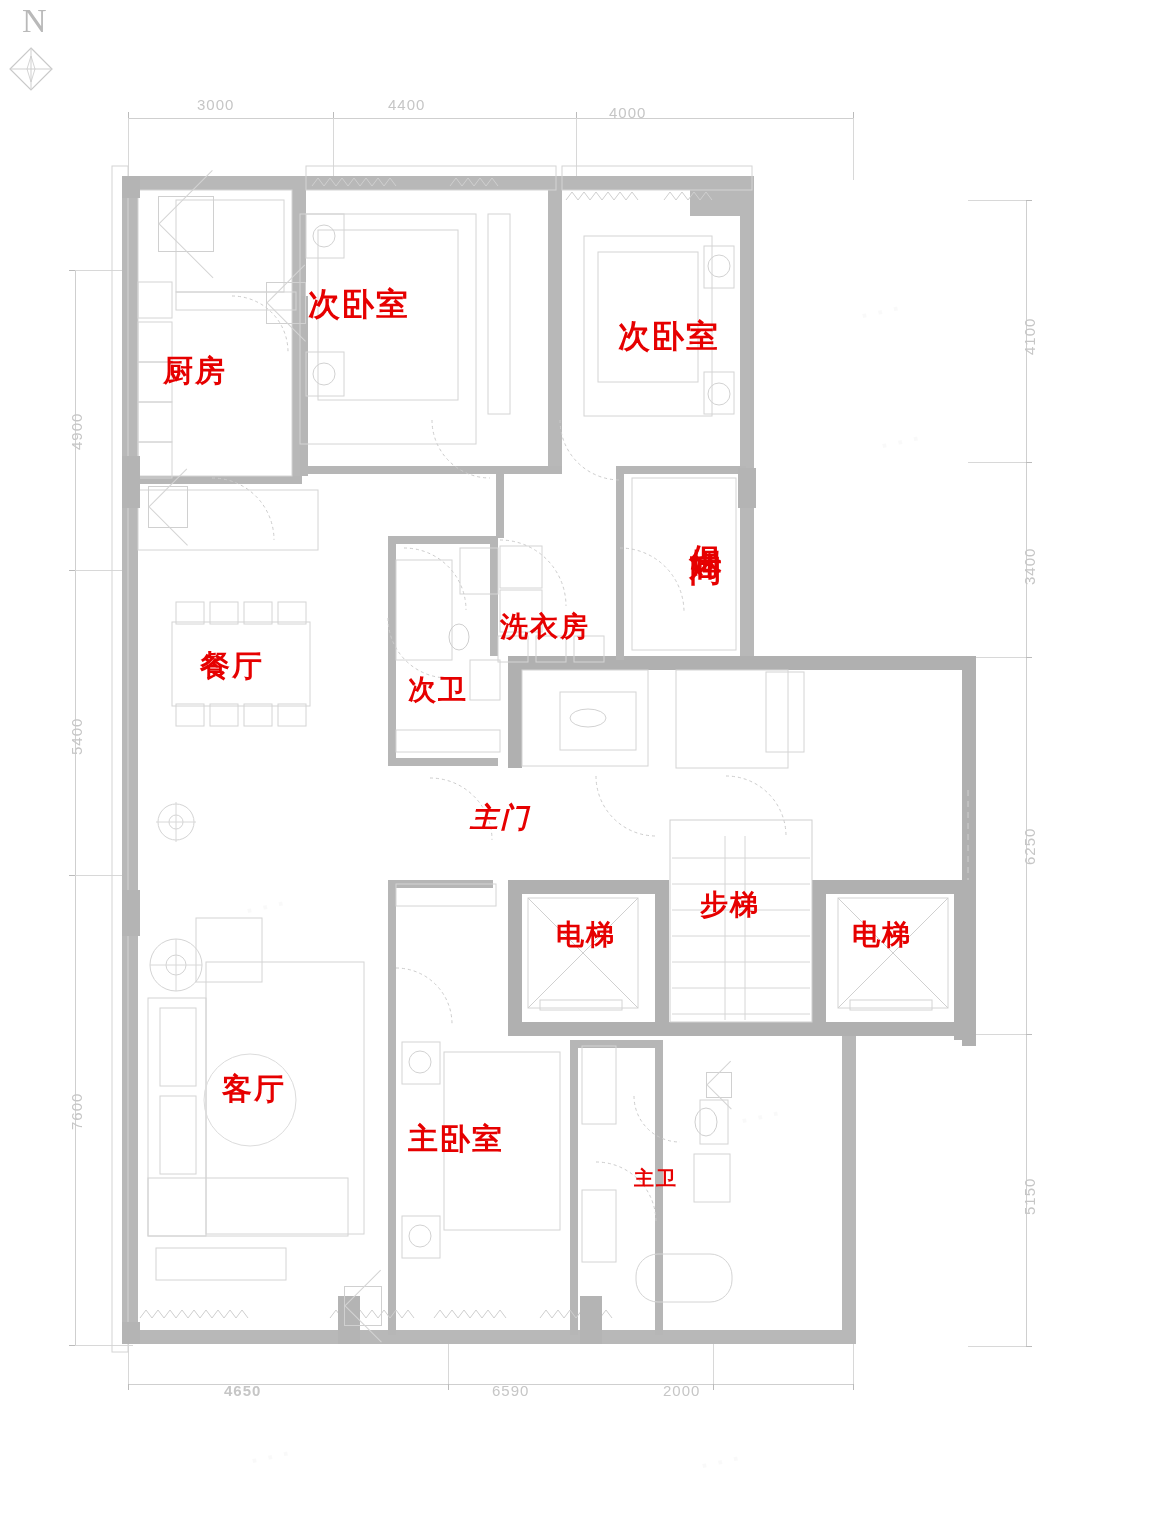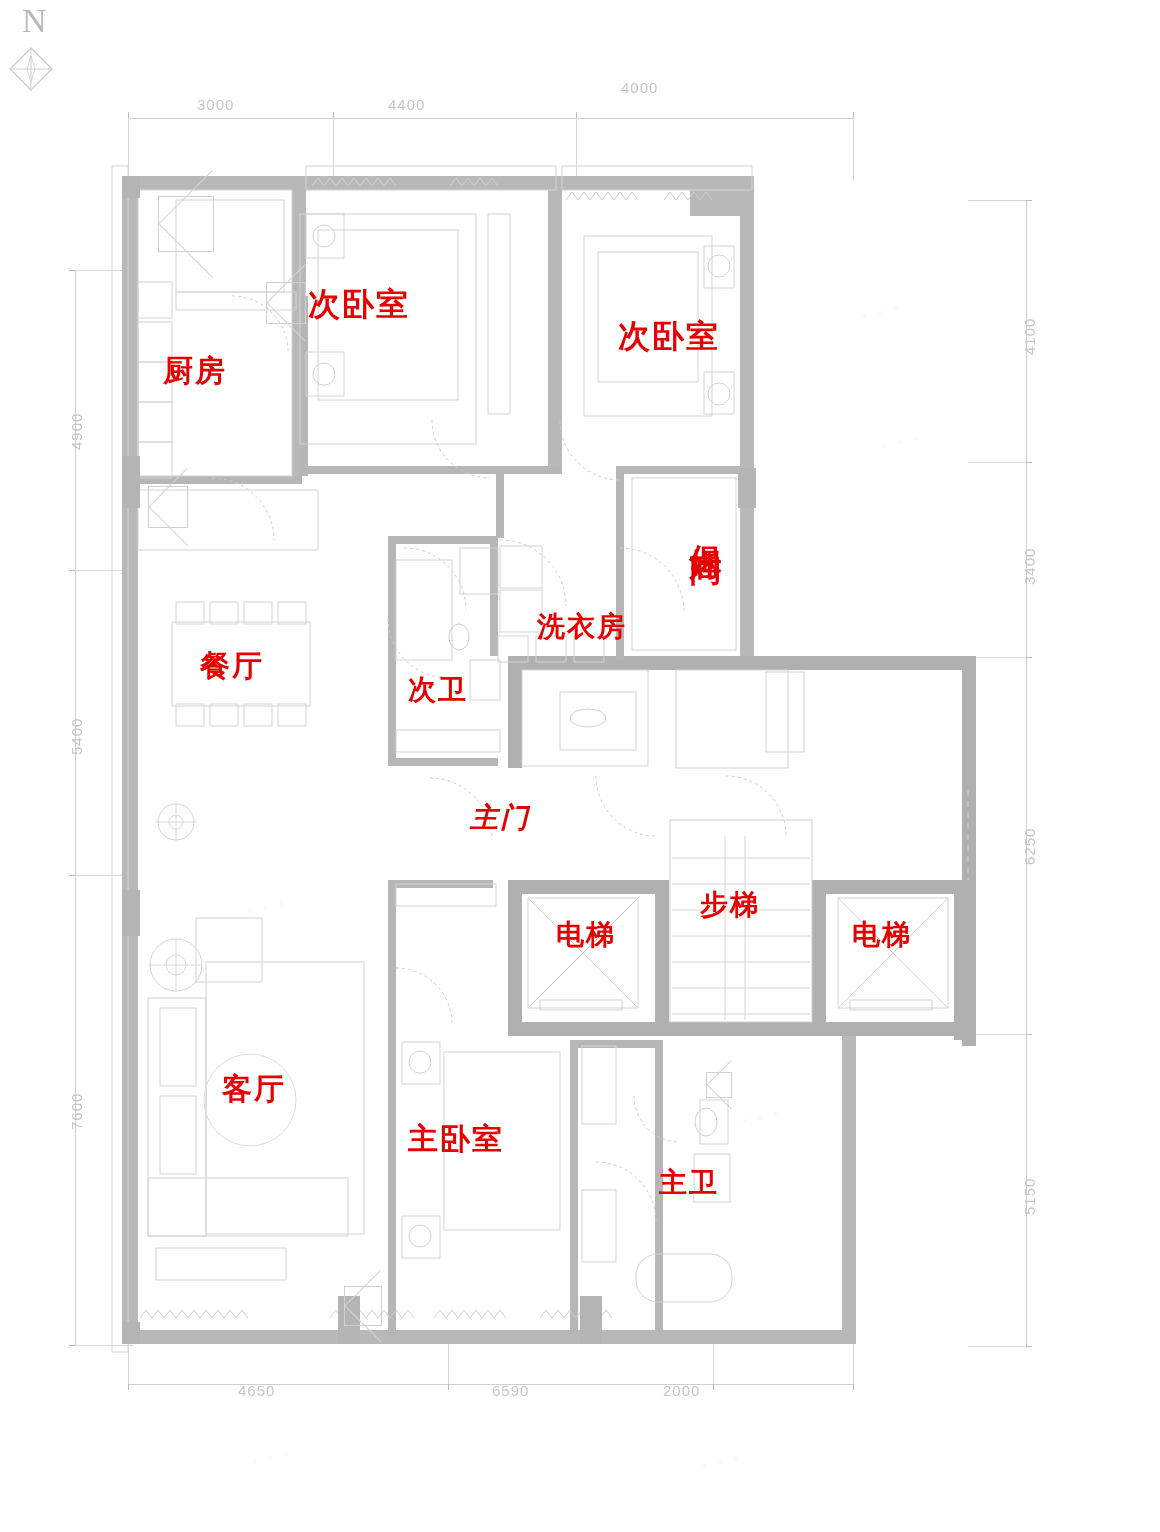--- a/index.html
+++ b/index.html
@@ -134,33 +134,33 @@
   <div class="dimtick v" style="left:576px; top:112px; height:12px; background:#bbb;"></div>
   <div class="dimtick v" style="left:853px; top:112px; height:12px; background:#bbb;"></div>
 
   <div class="hair v" style="left:128px; top:118px; height:60px;"></div>
   <div class="hair v" style="left:333px; top:118px; height:62px;"></div>
   <div class="hair v" style="left:576px; top:118px; height:62px;"></div>
   <div class="hair v" style="left:853px; top:118px; height:62px;"></div>
 
   <div class="dimtext" style="left:197px; top:96px;">3000</div>
   <div class="dimtext" style="left:388px; top:96px;">4400</div>
-  <div class="dimtext" style="left:609px; top:79px;margin-left:12px;">4000</div>
+  <div class="dimtext" style="left:609px; top:104px;">4000</div>
 
   <div class="dimline h" style="left:128px; top:1384px; width:726px;"></div>
   <div class="dimtick v" style="left:128px; top:1378px; height:12px; background:#bbb;"></div>
   <div class="dimtick v" style="left:448px; top:1378px; height:12px; background:#bbb;"></div>
   <div class="dimtick v" style="left:713px; top:1378px; height:12px; background:#bbb;"></div>
   <div class="dimtick v" style="left:853px; top:1378px; height:12px; background:#bbb;"></div>
   <div class="hair v" style="left:128px; top:1340px; height:44px;"></div>
   <div class="hair v" style="left:448px; top:1340px; height:44px;"></div>
   <div class="hair v" style="left:713px; top:1340px; height:44px;"></div>
   <div class="hair v" style="left:853px; top:1340px; height:44px;"></div>
 
-  <div class="dimtext" style="left:238px; top:1382px;">4650</div>
+  <div class="dimtext" style="left:224px; top:1382px;font-weight:bold;">4650</div>
   <div class="dimtext" style="left:492px; top:1382px;">6590</div>
   <div class="dimtext" style="left:663px; top:1382px;text-align:right;">2000</div>
 
   <div class="dimline v" style="left:75px; top:270px; height:1075px;"></div>
   <div class="dimtick h" style="left:69px; top:270px; width:12px; background:#bbb;"></div>
   <div class="dimtick h" style="left:69px; top:570px; width:12px; background:#bbb;"></div>
   <div class="dimtick h" style="left:69px; top:875px; width:12px; background:#bbb;"></div>
   <div class="dimtick h" style="left:69px; top:1345px; width:12px; background:#bbb;"></div>
   <div class="hair h" style="left:75px; top:270px; width:58px;"></div>
   <div class="hair h" style="left:75px; top:570px; width:58px;"></div>
@@ -420,30 +420,30 @@
   <div class="furn-x" style="left:158px; top:196px; width:56px; height:56px;"></div>
   <div class="furn-x" style="left:266px; top:282px; width:40px; height:42px;"></div>
   <div class="furn-x" style="left:148px; top:486px; width:40px; height:42px;"></div>
   <div class="furn-x" style="left:344px; top:1286px; width:38px; height:40px;"></div>
   <div class="furn-x" style="left:706px; top:1072px; width:26px; height:26px;"></div>
 
   <div class="rlabel" style="left:163px; top:355px; font-size:30px;">厨房</div>
   <div class="rlabel" style="left:308px; top:288px; font-size:32px;">次卧室</div>
   <div class="rlabel" style="left:618px; top:320px; font-size:32px;">次卧室</div>
   <div class="rlabel vert" style="left:688px; top:520px; font-size:32px;">保姆间</div>
-  <div class="rlabel" style="left:500px; top:612px; font-size:28px;padding-left:37px;">洗衣房</div>
+  <div class="rlabel" style="left:500px; top:612px; font-size:28px;">洗衣房</div>
   <div class="rlabel" style="left:200px; top:650px; font-size:30px;">餐厅</div>
   <div class="rlabel" style="left:408px; top:675px; font-size:28px;">次卫</div>
   <div class="rlabel" style="left:470px; top:803px; font-size:28px;font-style:italic;">主门</div>
   <div class="rlabel" style="left:556px; top:920px; font-size:28px;">电梯</div>
   <div class="rlabel" style="left:700px; top:890px; font-size:28px;">步梯</div>
   <div class="rlabel" style="left:852px; top:920px; font-size:28px;">电梯</div>
   <div class="rlabel" style="left:222px; top:1073px; font-size:30px;">客厅</div>
   <div class="rlabel" style="left:408px; top:1123px; font-size:30px;">主卧室</div>
-  <div class="rlabel" style="left:634px; top:1168px; font-size:28px;margin-left:25px;">主卫</div>
+  <div class="rlabel" style="left:634px; top:1168px; font-size:20px;">主卫</div>
 
   <div class="wm" style="left:860px; top:300px;">·&nbsp;·&nbsp;·</div>
   <div class="wm" style="left:880px; top:430px;">·&nbsp;·&nbsp;·</div>
   <div class="wm" style="left:245px; top:895px;">·&nbsp;·&nbsp;·</div>
   <div class="wm" style="left:740px; top:1105px;">·&nbsp;·&nbsp;·</div>
   <div class="wm" style="left:250px; top:1445px;">·&nbsp;·&nbsp;·</div>
   <div class="wm" style="left:700px; top:1450px;">·&nbsp;·&nbsp;·</div>
 
 </div>
 

